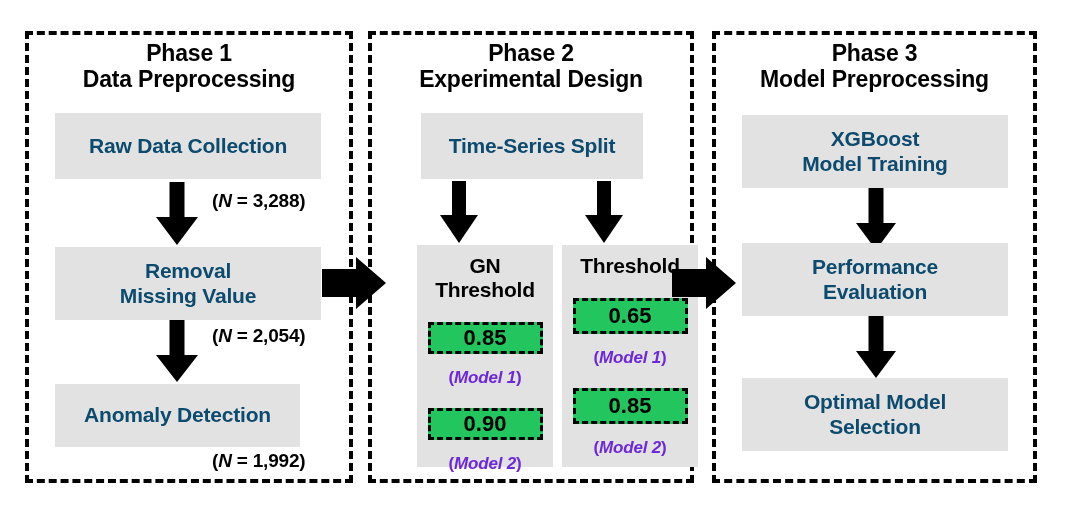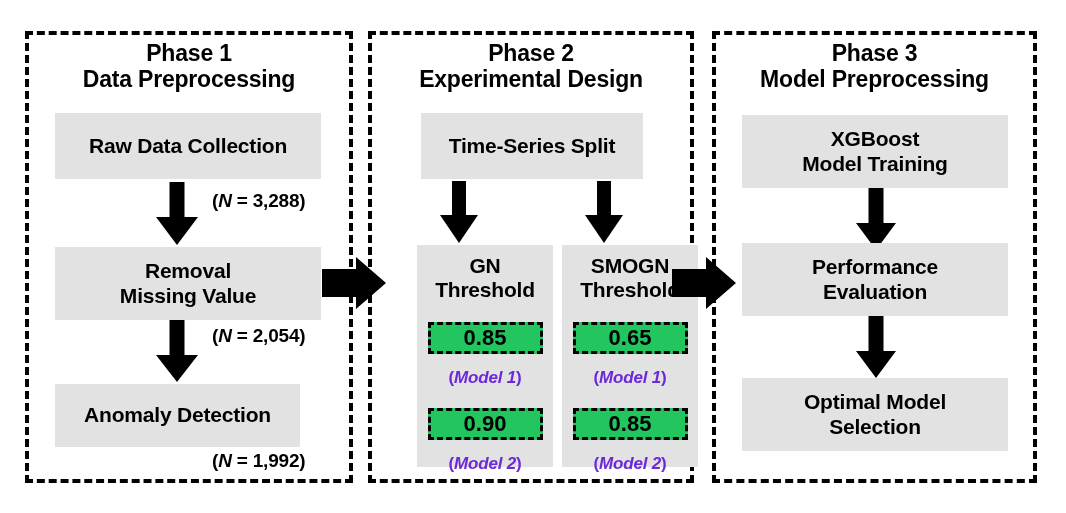--- a/index.html
+++ b/index.html
@@ -42,21 +42,21 @@
   
   .proc-box {
     position: absolute;
     background: #e2e2e2;
     box-sizing: border-box;
     display: flex;
     align-items: center;
     justify-content: center;
     text-align: center;
     font-weight: bold;
-    color: #000000;
+    color: #0c4a6e;
     font-size: 21px;
     line-height: 1.16;
     letter-spacing: -0.2px;
   }
   .proc-box span { display: block; }
 
   
   .down-arrow {
     position: absolute;
   }
@@ -229,21 +229,20 @@
     <div class="thresh-val">
       <span>0.90</span>
     </div>
     <div class="thresh-model">
       <span class="paren">(</span><span>Model 2</span><span class="paren">)</span>
     </div>
   </div>
 
   <div class="thresh-col" style="left:562px; top:245px; width:136px; height:222px;">
     <div class="thresh-head">
-      <span>SMOGN</span>
       <span>Threshold</span>
     </div>
     <div class="thresh-val">
       <span>0.65</span>
     </div>
     <div class="thresh-model">
       <span class="paren">(</span><span>Model 1</span><span class="paren">)</span>
     </div>
     <div class="thresh-val">
       <span>0.85</span>

